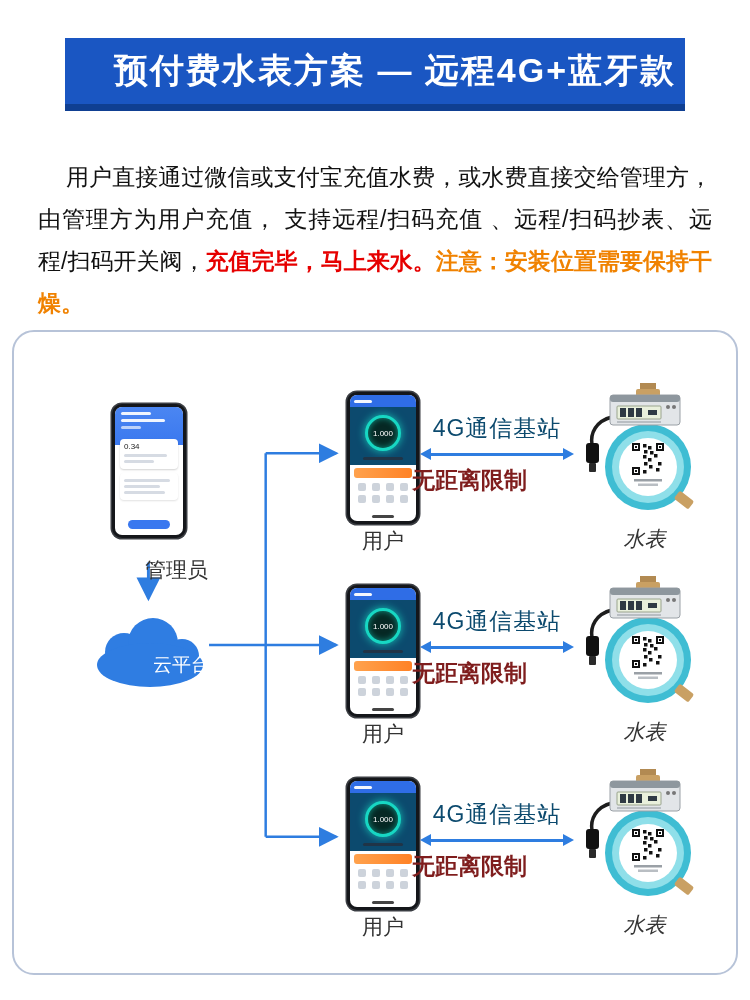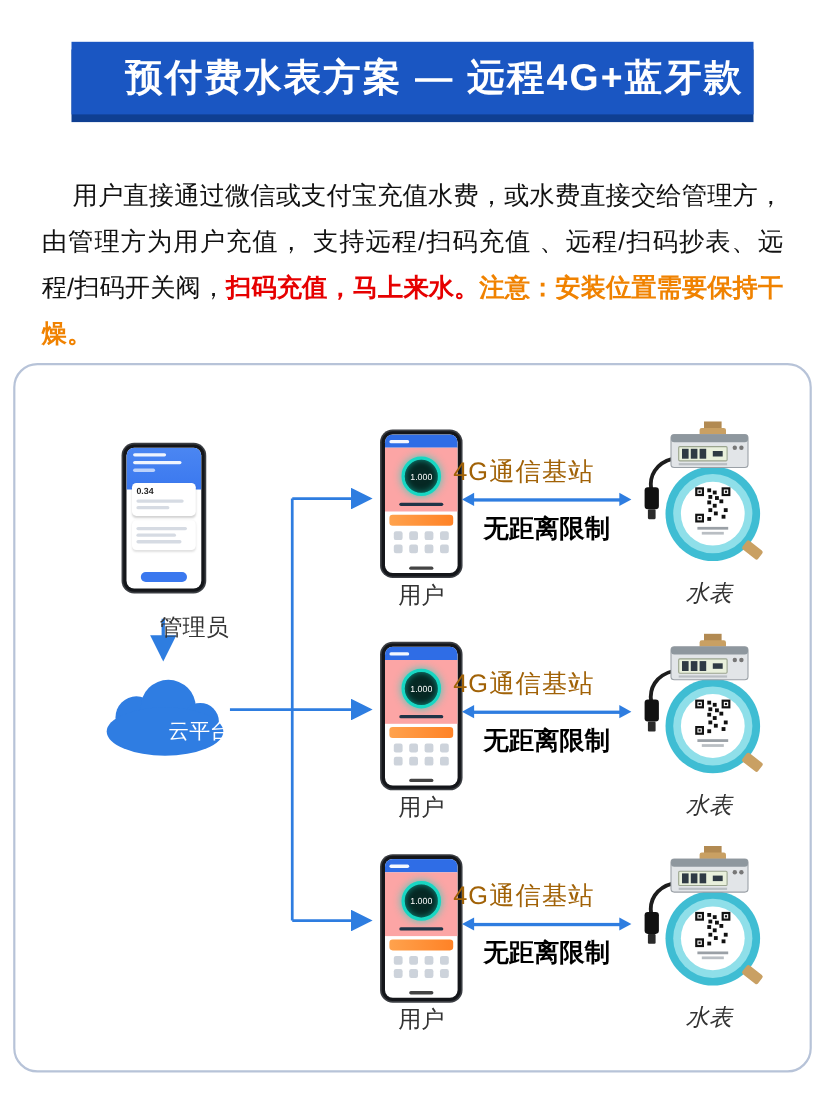--- a/index.html
+++ b/index.html
@@ -45,28 +45,28 @@
     background:#fff; display:flex; flex-direction:column;
   }
 
   
   .admin-phone { left:98px; top:72px; width:74px; height:134px; }
   .ap-header { flex:none; height:38px; background:linear-gradient(180deg,#4b86f2,#3a78ef); padding:5px 6px; }
   .tline { height:3px; border-radius:2px; background:rgba(255,255,255,.92); margin-bottom:4px; }
   .ap-card { background:#fff; border-radius:4px; margin:-6px 5px 0; padding:3px 4px; box-shadow:0 1px 2px rgba(0,0,0,.18); }
   .ap-card2 { background:#fff; border-radius:4px; margin:4px 5px 0; padding:3px 4px; box-shadow:0 1px 2px rgba(0,0,0,.12); }
   .gline { height:3px; border-radius:2px; background:#d6dbe3; margin:3px 0; }
-  .ap-value { font-size:8px; line-height:9px; color:#222; font-weight:bold; display:block; }
+  .ap-value { font-size:8px; line-height:9px; color:#222; font-weight:normal; display:block; }
   .ap-btn { margin:auto auto 6px; width:42px; height:9px; border-radius:5px; background:#3a78ef; flex:none; }
 
   
   .user-phone { left:13px; top:15px; width:72px; height:132px; }
   .up-header { flex:none; height:12px; background:#2f6de6; display:flex; align-items:center; padding:0 4px; }
   .up-header i { width:18px; height:3px; background:rgba(255,255,255,.95); border-radius:2px; }
-  .up-dark { flex:none; height:58px; background:#fca5a5; position:relative; }
+  .up-dark { flex:none; height:58px; background:#0c4a6e; position:relative; }
   .ring {
     position:absolute; left:50%; top:26px; transform:translate(-50%,-50%);
     width:36px; height:36px; border-radius:50%;
     border:3px solid #17d7c3; background:#062824;
     box-shadow:0 0 8px rgba(23,215,195,.85), inset 0 0 6px rgba(23,215,195,.6);
     display:flex; align-items:center; justify-content:center;
   }
   .ring span { color:#fff; font-size:8px; }
   .up-dash { position:absolute; bottom:5px; left:50%; transform:translateX(-50%); width:40px; height:3px; border-radius:2px; background:#203447; }
   .up-orange { flex:none; height:10px; margin:3px 4px 0; border-radius:3px; background:linear-gradient(90deg,#ffa24d,#ff8226); }
@@ -76,39 +76,39 @@
 
   
   .admin-label { left:78px; top:224px; width:116px;text-align:right; }
   .cloud { position:absolute; left:76px; top:280px; width:120px; height:76px; }
   .cloud svg { position:absolute; left:0; top:0; }
   .cloud-text { position:absolute; left:0; right:0; top:40px; text-align:right; color:#fff; font-size:19px; }
 
   
   .row { position:absolute; left:320px; width:398px; height:190px; }
   .user-label { left:13px; top:150px; width:72px; }
-  .station { position:absolute; left:78px; width:170px; top:36px; text-align:left; font-size:23px; color:#a16207; letter-spacing:1px; }
+  .station { position:absolute; left:78px; width:170px; top:36px; text-align:center; font-size:23px; color:#0c4a6e; letter-spacing:1px; }
   .darrow { position:absolute; left:96px; top:76px; width:134px; height:3px; background:#2e7de0; }
   .darrow::before,.darrow::after { content:''; position:absolute; top:-5px; width:0; height:0; border-top:6.5px solid transparent; border-bottom:6.5px solid transparent; }
   .darrow::before { left:-10px; border-right:11px solid #2e7de0; }
   .darrow::after { right:-10px; border-left:11px solid #2e7de0; }
-  .limit { position:absolute; left:78px; width:170px; top:88px; text-align:center; font-size:23px; font-weight:bold; color:#000000; }
+  .limit { position:absolute; left:78px; width:170px; top:88px; text-align:left; font-size:23px; font-weight:bold; color:#7f1d1d; }
   .meter { position:absolute; left:248px; top:6px; width:125px; height:130px; }
   .meter-label { left:248px; top:148px; width:125px;font-style:italic; }
 </style>
 </head>
 <body>
 
 <div>
 
   <div class="banner">
     <span>预付费水表方案 — 远程4G+蓝牙款</span>
   </div>
 
-  <p class="intro"><span>用户直接通过微信或支付宝充值水费，或水费直接交给管理方，由管理方为用户充值， 支持远程/扫码充值 、远程/扫码抄表、远程/扫码开关阀，</span><span class="red">扫码充值，马上来水。</span><span class="orange">注意：安装位置需要保持干燥。</span></p>
+  <p class="intro"><span>用户直接通过微信或支付宝充值水费，或水费直接交给管理方，由管理方为用户充值， 支持远程/扫码充值 、远程/扫码抄表、远程/扫码开关阀，</span><span class="red">充值完毕，马上来水。</span><span class="orange">注意：安装位置需要保持干燥。</span></p>
 
   <div class="frame">
 
     <svg class="connectors" viewBox="0 0 726 645">
       <defs>
         <marker id="ah" markerWidth="9" markerHeight="8" refX="7" refY="4" orient="auto">
           <path d="M0,0 L8,4 L0,8 Z" fill="#2e7de0"></path>
         </marker>
       </defs>
       <line x1="135" y1="232" x2="135" y2="268" stroke="#2e7de0" stroke-width="3" marker-end="url(#ah)"></line>

